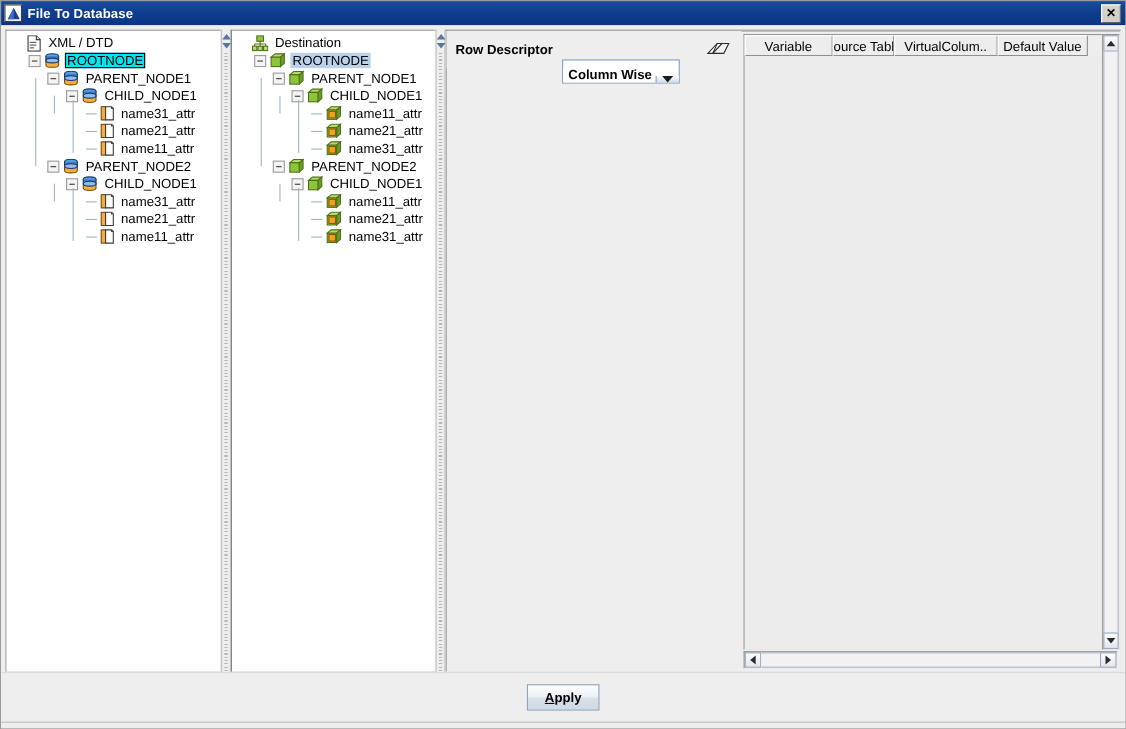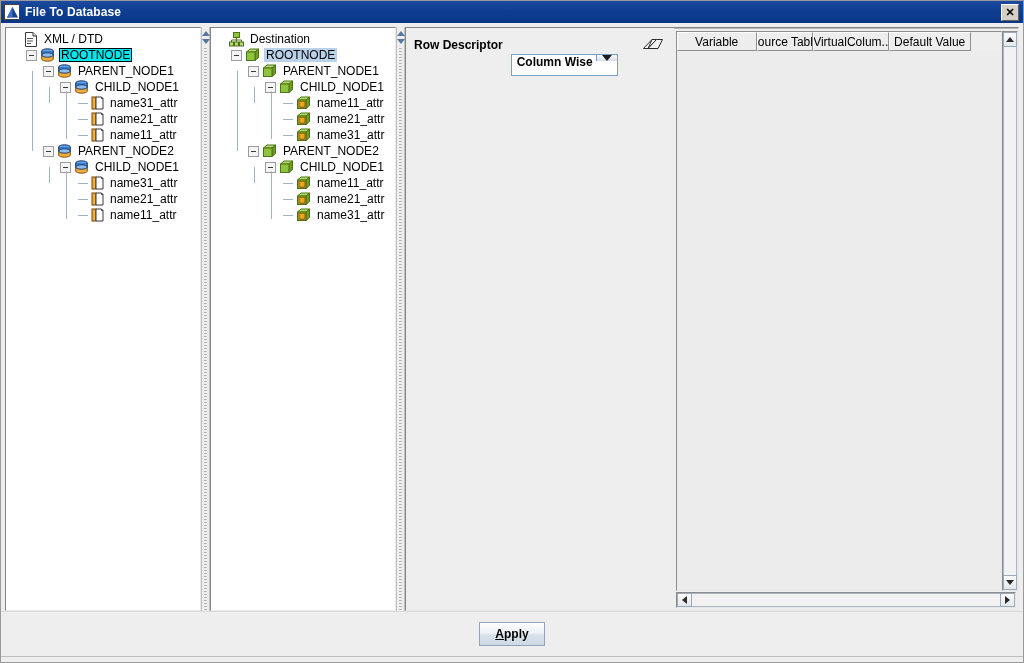--- a/index.html
+++ b/index.html
@@ -246,21 +246,21 @@
     font-size: 12px;
     font-weight: bold;
     margin-right: 8px;
   }
   .combo {
     display: flex;
     height: 22px;
     border: 1px solid #7a9ec4;
     box-sizing: border-box;
     background: #ffffff;
-    align-items: flex-start;
+    align-items: flex-end;
     margin-top: 40px;
   }
   .combo-val {
     width: 84px;
     display: flex;
     align-items: center;
     padding-left: 5px;
     font-size: 12px;
     font-weight: bold;
     background: #ffffff;
@@ -746,21 +746,21 @@
           </svg>
         </div>
       </div>
 
       <div class="table-wrap">
         <div class="table-inner">
           <div class="table-col">
             <div class="thead" id="table-head">
                 <div class="th" style="width:80px">Variable</div>
                 <div class="th" style="width:56px">Source Table</div>
-                <div class="th" style="width:76px">VirtualColum..</div>
+                <div class="th" style="width:94px">VirtualColum..</div>
                 <div class="th" style="width:82px">Default Value</div>
               </div>
             <div class="tbody"></div>
           </div>
           <div class="vscroll">
             <div class="sb-btn">
                 <span class="tri-up"></span>
               </div>
             <div class="sb-track"></div>
             <div class="sb-btn">

